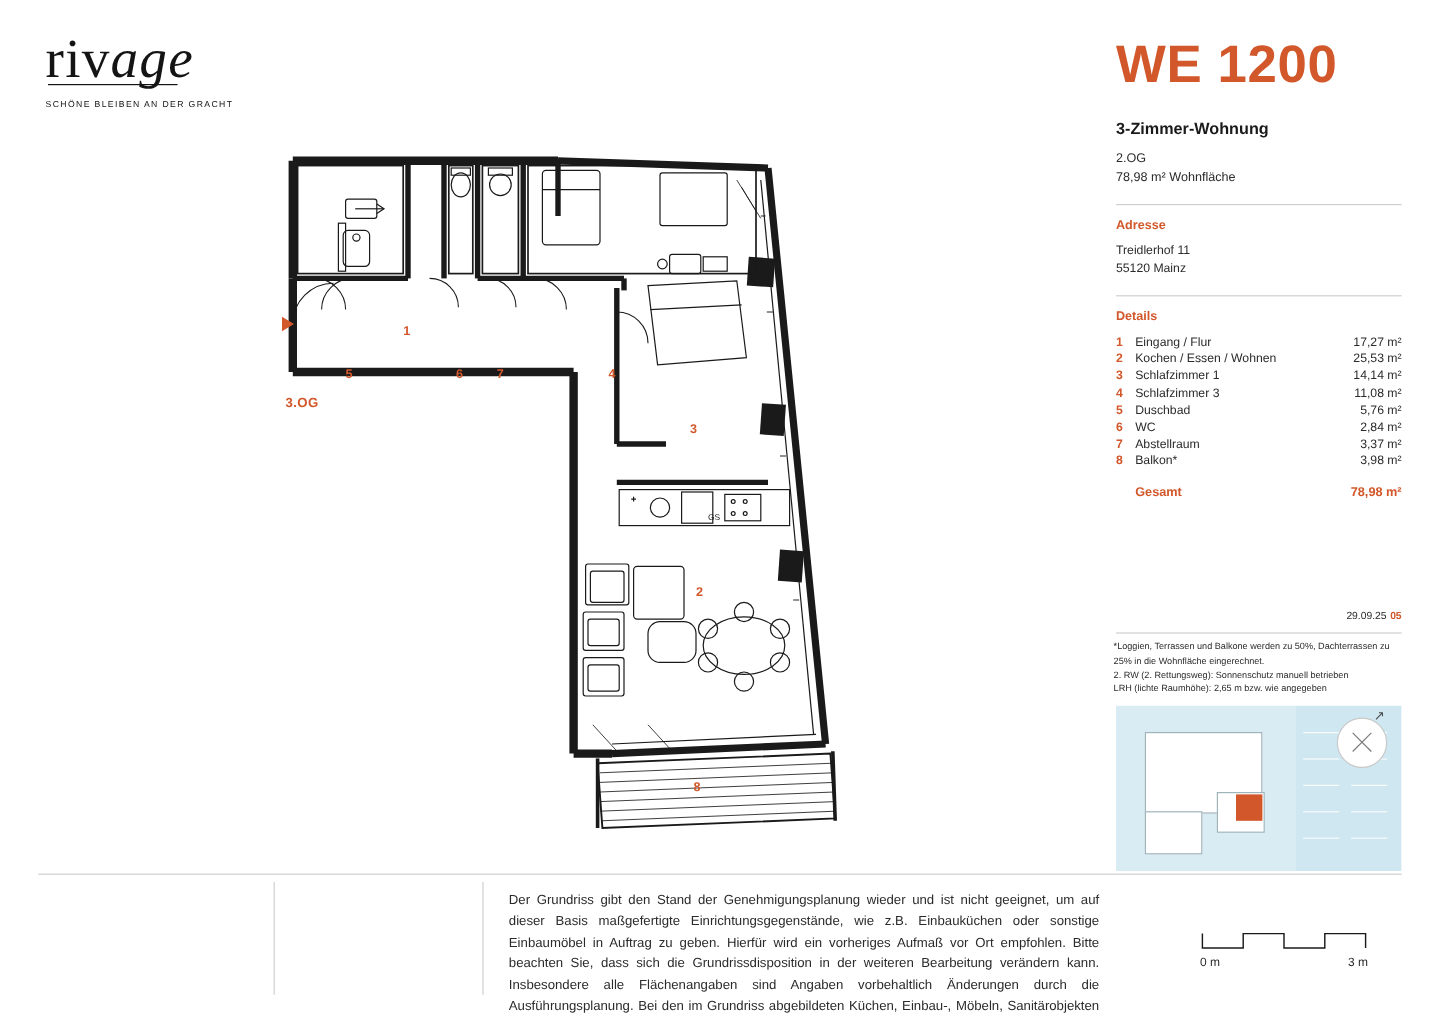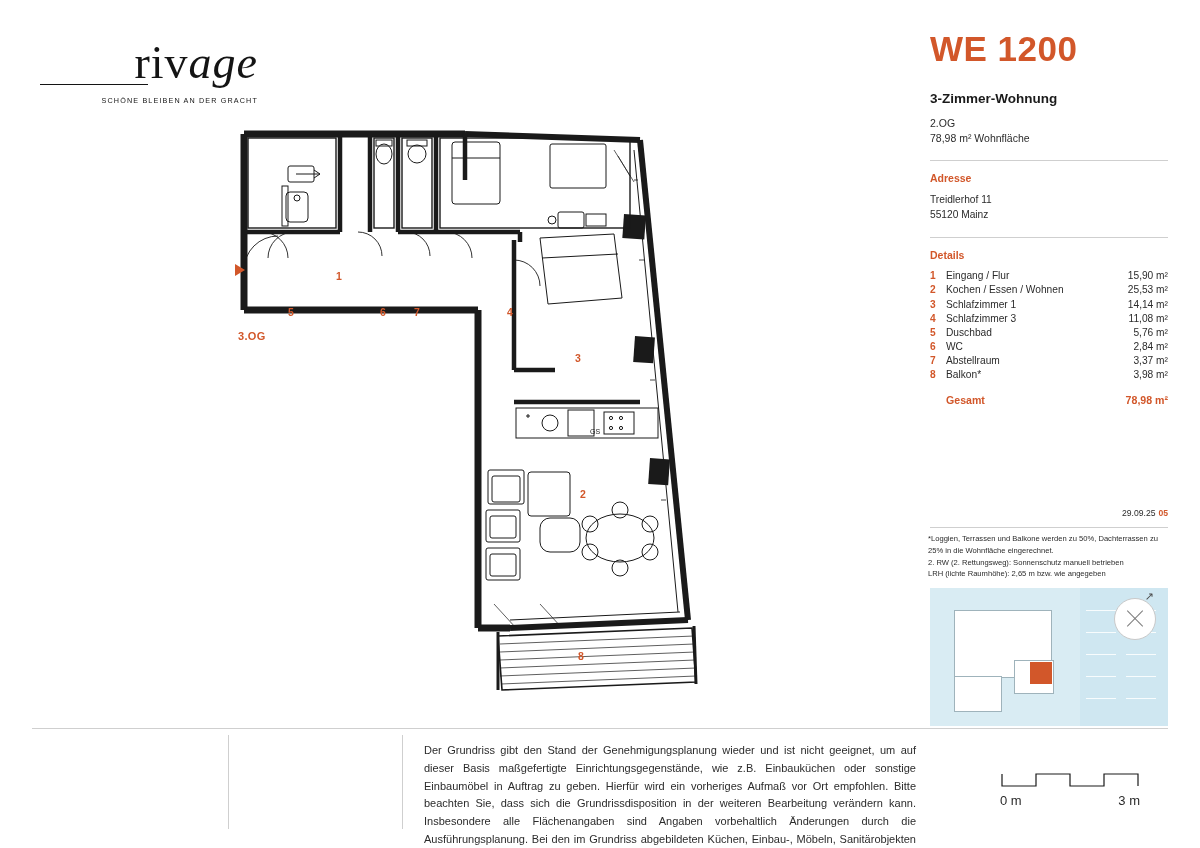--- a/index.html
+++ b/index.html
@@ -17,23 +17,22 @@
   }
   .page {
     position: absolute;
     inset: 0;
   }
 
   
   .logo-block {
     position: absolute;
     left: 38px;
-    top: 40px;
+    top: 26px;
     width: 220px;
-    text-align: right;
   }
   .logo-word {
     font-family: "Liberation Serif", serif;
     font-size: 46px;
     letter-spacing: 1px;
     color: #141414;
     line-height: 1;
     position: relative;
   }
   .logo-word .ital {
@@ -56,21 +55,21 @@
   }
 
   
   .info {
     position: absolute;
     right: 32px;
     top: 30px;
     width: 238px;
   }
   .we-title {
-    font-size: 35px;
+    font-size: 44px;
     font-weight: bold;
     color: #d2572a;
     letter-spacing: 0.5px;
     line-height: 1.1;
     margin: 0 0 22px 0;
   }
   .sub-type {
     font-size: 13.5px;
     font-weight: bold;
     color: #1a1a1a;
@@ -230,21 +229,21 @@
   .scale {
     position: absolute;
     right: 60px;
     bottom: 40px;
     width: 140px;
   }
   .scale svg { display: block; }
   .scale-labels {
     display: flex;
     justify-content: space-between;
-    font-size: 13px;
+    font-size: 10px;
     color: #2b2b2b;
     margin-top: 3px;
   }
 
   
   .footer-rule {
     position: absolute;
     left: 32px;
     right: 32px;
     top: 728px;
@@ -391,21 +390,21 @@
 
     <div class="hr"></div>
 
     <div class="sec-head">Details</div>
 
     <table class="details-table">
       <tbody>
         <tr>
           <td class="num">1</td>
           <td class="nme">Eingang / Flur</td>
-          <td class="val">15,90 m²</td>
+          <td class="val">17,27 m²</td>
         </tr>
         <tr>
           <td class="num">2</td>
           <td class="nme">Kochen / Essen / Wohnen</td>
           <td class="val">25,53 m²</td>
         </tr>
         <tr>
           <td class="num">3</td>
           <td class="nme">Schlafzimmer 1</td>
           <td class="val">14,14 m²</td>

